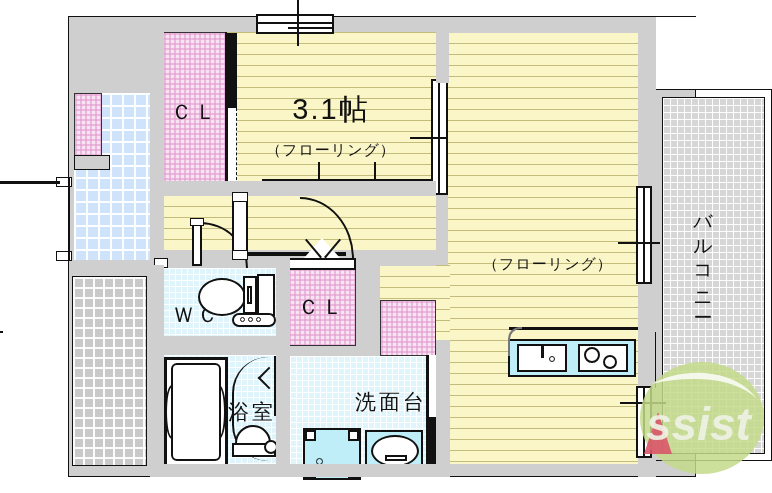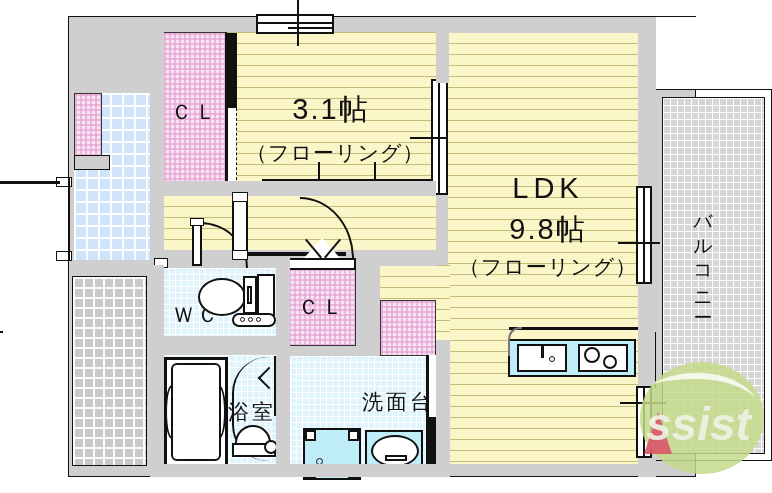--- a/index.html
+++ b/index.html
@@ -53,21 +53,21 @@
       repeating-linear-gradient(to right, rgba(255,255,255,.95) 0 1px, rgba(0,0,0,0) 1px 7px),
       repeating-linear-gradient(to bottom, rgba(255,255,255,.95) 0 1px, rgba(0,0,0,0) 1px 7px);
     border:1px solid #111;
   }
 
   
   .lab{position:absolute;color:#111;text-align:center;white-space:pre;line-height:1.15;
        font-family:"Liberation Sans","DejaVu Sans",sans-serif;}
   .lab-big{font-size:29px;letter-spacing:5px;}
   .lab-num{font-size:29px;letter-spacing:2px;}
-  .lab-sub{font-size:21px;letter-spacing:1px;}
+  .lab-sub{font-size:15px;letter-spacing:1px;}
   .lab-md{font-size:19px;letter-spacing:4px;}
   .lab-sm{font-size:21px;letter-spacing:3px;}
   .lab-vert{writing-mode:vertical-rl;font-size:19px;letter-spacing:5px;}
   .swingL{position:absolute;border:2px solid #111;border-radius:50%;
          clip-path:inset(50% 50% 0 0);background:transparent;}
   .swingTR{position:absolute;border:2px solid #111;border-radius:50%;
          clip-path:inset(0 0 50% 50%);background:transparent;}
   .thinline{position:absolute;background:#111;}
 
   .logo{position:absolute;pointer-events:none;}
@@ -116,22 +116,20 @@
 
   <div class="b white" style="left:431px;top:79px;width:17px;height:116px;border:2px solid #111;"></div>
   <div class="b" style="left:438px;top:80px;width:2px;height:114px;background:#111;"></div>
   <div class="b" style="left:431px;top:137px;width:38px;height:2px;background:#111;"></div>
   <div class="b" style="left:410px;top:137px;width:24px;height:2px;background:#111;"></div>
 
   <div class="b floorwood" style="left:448px;top:32px;width:190px;height:432px;"></div>
   <div class="b floorwood" style="left:380px;top:265px;width:70px;height:199px;"></div>
   <div class="b floorwood" style="left:163px;top:195px;width:273px;height:70px;"></div>
 
-  <div class="lab lab-big" style="left:478px;top:172px;width:140px;">LDK</div>
-  <div class="lab lab-num" style="left:478px;top:213px;width:140px;">9.8帖</div>
   <div class="lab lab-sub" style="left:458px;top:255px;width:180px;">（フローリング）</div>
 
   <div class="b wallnb" style="left:436px;top:17px;width:219px;height:16px;"></div>
   <div class="b wallnb" style="left:638px;top:17px;width:18px;height:315px;"></div>
   <div class="b wallnb" style="left:638px;top:388px;width:18px;height:89px;"></div>
 
   <div class="b wallnb" style="left:436px;top:17px;width:13px;height:66px;"></div>
 
   <div class="b" style="left:508px;top:339px;width:128px;height:38px;background:#bfeef8;border:2px solid #111;"></div>
   <div class="b white" style="left:517px;top:344px;width:50px;height:28px;border:2px solid #111;"></div>
@@ -215,21 +213,21 @@
   <div class="b" style="left:232px;top:357px;width:36px;height:104px;border-left:2px solid #111;border-top-left-radius:60px;border-bottom-left-radius:60px;"></div>
 
   <div class="b" style="left:232px;top:443px;width:44px;height:14px;background:#fff;border:2px solid #111;"></div>
   <div class="b" style="left:235px;top:425px;width:36px;height:36px;border:2px solid #111;border-radius:50%;clip-path:inset(0 0 50% 0);background:#fff;"></div>
   <div class="b" style="left:264px;top:440px;width:14px;height:14px;background:#fff;border:2px solid #111;border-radius:50%;"></div>
 
   <div class="b white" style="left:274px;top:356px;width:14px;height:60px;border:2px solid #111;"></div>
   <div class="b" style="left:261px;top:370px;width:16px;height:16px;border-top:2px solid #111;border-left:2px solid #111;transform:rotate(-45deg);"></div>
 
   <div class="b tileblue" style="left:290px;top:356px;width:146px;height:112px;"></div>
-  <div class="lab lab-sm" style="left:348px;top:390px;width:86px;text-align:right;">洗面台</div>
+  <div class="lab lab-sm" style="left:348px;top:390px;width:86px;">洗面台</div>
 
   <div class="b" style="left:303px;top:428px;width:58px;height:52px;background:#bfeef8;border:2px solid #111;"></div>
   <div class="b white" style="left:305px;top:430px;width:11px;height:11px;border:2px solid #111;"></div>
   <div class="b white" style="left:348px;top:430px;width:11px;height:11px;border:2px solid #111;"></div>
   <div class="b white" style="left:305px;top:467px;width:11px;height:11px;border:2px solid #111;"></div>
   <div class="b white" style="left:348px;top:467px;width:11px;height:11px;border:2px solid #111;"></div>
   <div class="b" style="left:316px;top:458px;width:7px;height:7px;border:1px solid #111;border-radius:50%;"></div>
 
   <div class="b" style="left:365px;top:430px;width:58px;height:46px;background:#bfeef8;border:2px solid #111;"></div>
   <div class="b white" style="left:371px;top:435px;width:48px;height:32px;border:2px solid #111;border-radius:24px/16px;"></div>

